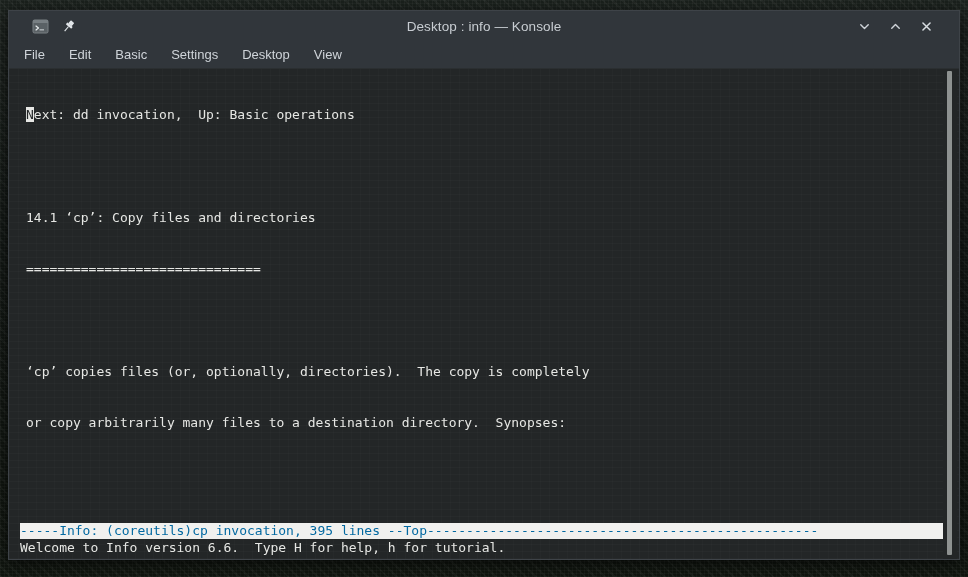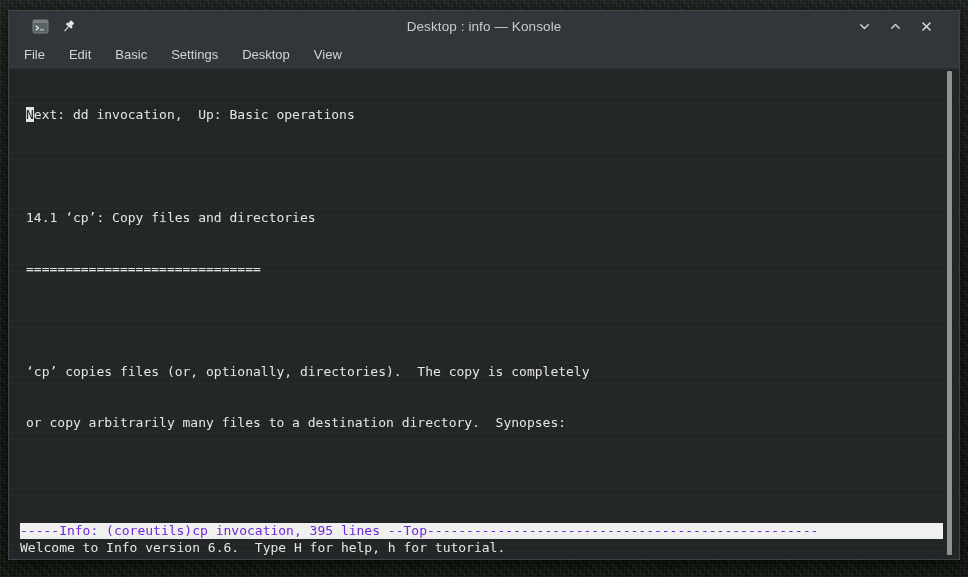--- a/index.html
+++ b/index.html
@@ -165,21 +165,21 @@
     color: #232627;
   }
   #statusline {
     position: absolute;
     left: 11px;
     bottom: 20.5px;
     width: 929px;
     height: 16px;
     line-height: 16px;
     background: #f0f0ee;
-    color: #6d28d9;
+    color: #0369a1;
     font-family: "DejaVu Sans Mono", "Liberation Mono", monospace;
     font-size: 13px;
     white-space: pre;
     overflow: hidden;
     box-sizing: border-box;
     margin-top: 28px;
   }
   #echoline {
     position: absolute;
     left: 11px;

